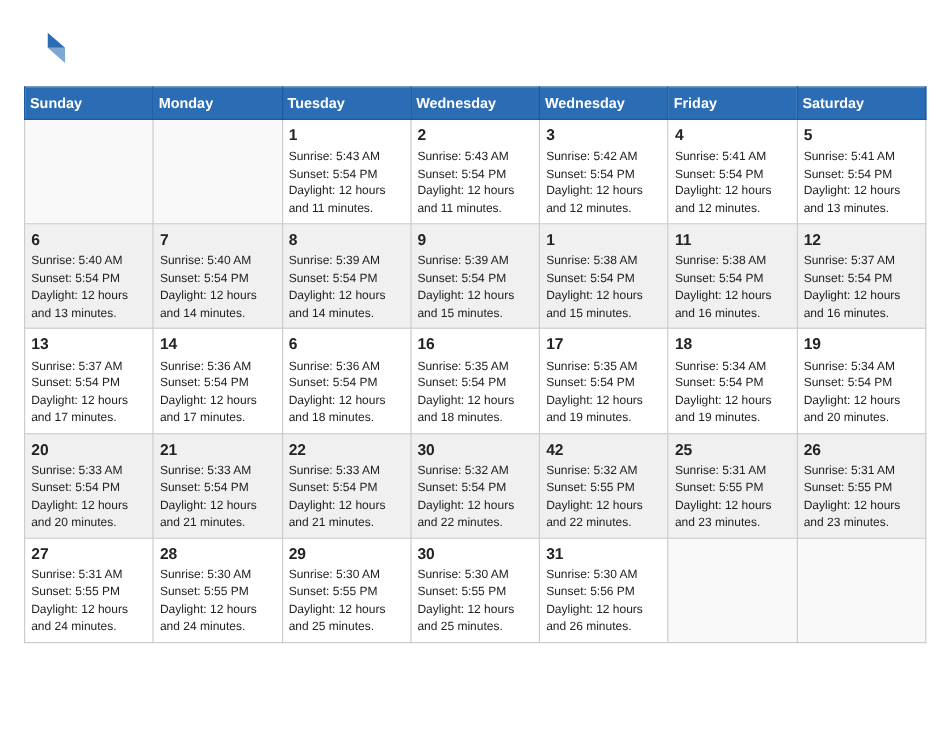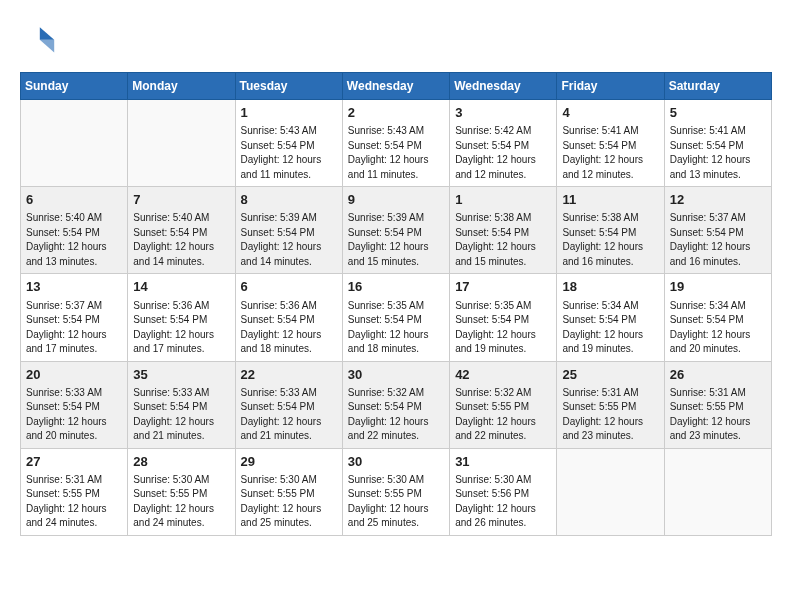--- a/index.html
+++ b/index.html
@@ -203,21 +203,21 @@
           <div class="day-number">19</div>
           <div class="day-info">Sunrise: 5:34 AM<br>Sunset: 5:54 PM<br>Daylight: 12 hours and 20 minutes.</div>
         </td>
       </tr>
       <tr class="row-alt">
         <td>
           <div class="day-number">20</div>
           <div class="day-info">Sunrise: 5:33 AM<br>Sunset: 5:54 PM<br>Daylight: 12 hours and 20 minutes.</div>
         </td>
         <td>
-          <div class="day-number">35</div>
+          <div class="day-number">21</div>
           <div class="day-info">Sunrise: 5:33 AM<br>Sunset: 5:54 PM<br>Daylight: 12 hours and 21 minutes.</div>
         </td>
         <td>
           <div class="day-number">22</div>
           <div class="day-info">Sunrise: 5:33 AM<br>Sunset: 5:54 PM<br>Daylight: 12 hours and 21 minutes.</div>
         </td>
         <td>
           <div class="day-number">30</div>
           <div class="day-info">Sunrise: 5:32 AM<br>Sunset: 5:54 PM<br>Daylight: 12 hours and 22 minutes.</div>
         </td>

